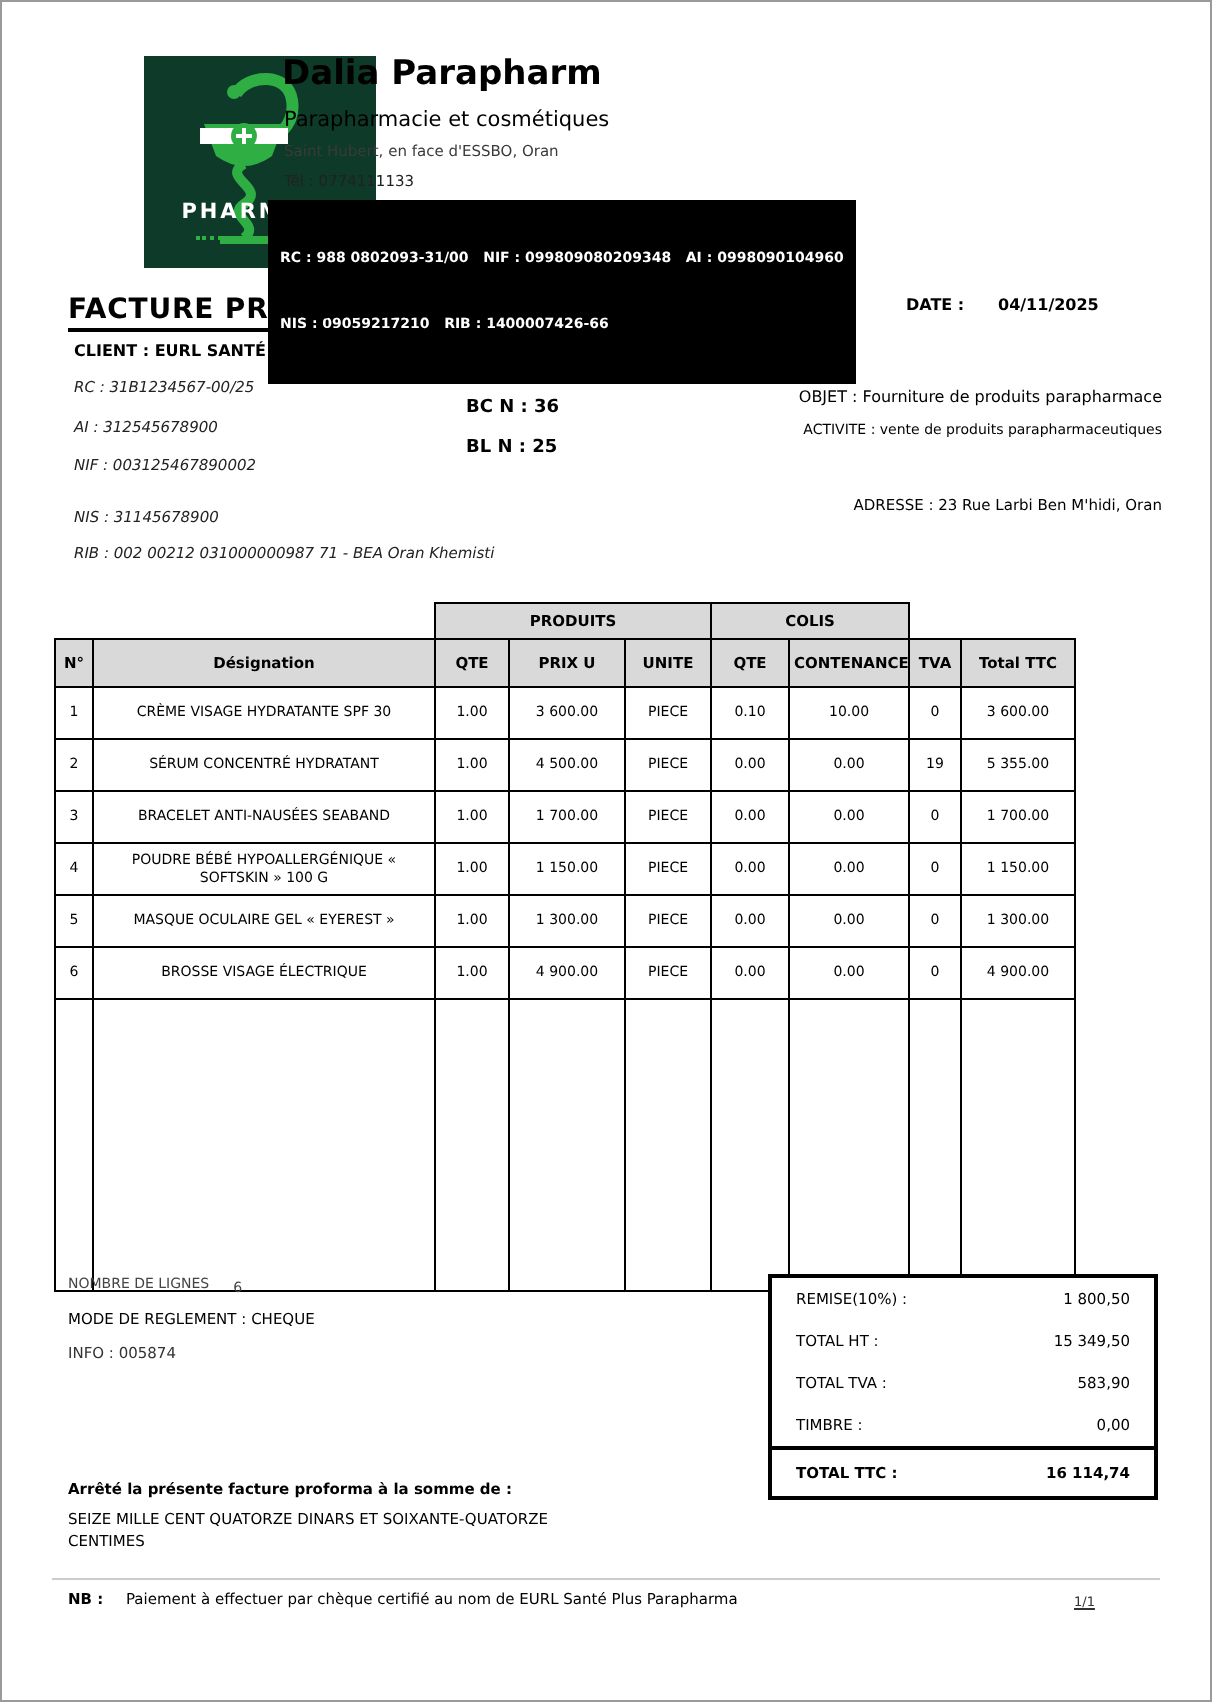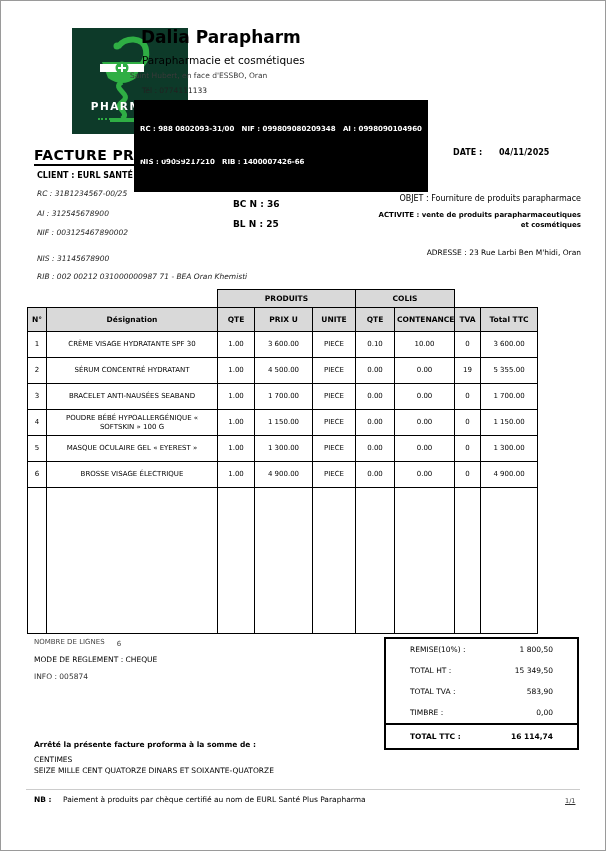--- a/index.html
+++ b/index.html
@@ -9,65 +9,65 @@
     font-family:"DejaVu Sans","Liberation Sans",sans-serif;color:#000;
   }
   
   .logo{position:absolute;left:31px;top:27px;width:116px;height:106px;background:#0d3a29;margin-left:40px;}
   .logo svg{position:absolute;left:0;top:0;}
   .logo-word{position:absolute;left:0;right:0;top:72px;text-align:center;color:#fff;
     font-weight:bold;font-size:10.5px;letter-spacing:1.5px;}
   .logo-dots{position:absolute;left:26px;right:26px;top:90px;border-top:2px dotted #2fae44;}
   .co-name{position:absolute;left:140px;top:26px;font-size:17px;font-weight:bold;}
   .co-sub{position:absolute;left:141px;top:53px;font-size:10.5px;}
-  .co-addr{position:absolute;left:129px;top:70px;font-size:7.5px;color:#3a3a3a;}
+  .co-addr{position:absolute;left:141px;top:70px;font-size:7.5px;color:#3a3a3a;}
   .co-tel{position:absolute;left:141px;top:85px;font-size:7.5px;color:#222;}
   .legal-bar{position:absolute;left:133px;top:99px;background:#000;color:#fff;
     font-size:7px;font-weight:bold;line-height:11px;padding:2px 6px;white-space:pre;}
   
   .title-row{position:absolute;left:33px;top:146px;display:flex;align-items:flex-start;gap:20px;}
   .doc-title{font-size:14px;font-weight:bold;letter-spacing:.4px;border-bottom:2px solid #000;padding-bottom:1px;}
   .doc-number{font-size:11px;font-weight:bold;white-space:pre;}
   .date-label{position:absolute;left:452px;top:147px;font-size:8px;font-weight:bold;}
   .date-value{position:absolute;left:498px;top:147px;font-size:8px;font-weight:bold;}
   
   .client-line{position:absolute;left:36px;top:170px;font-size:8px;font-weight:bold;}
   .fiscal{position:absolute;left:36px;font-size:7.5px;font-style:italic;color:#222;}
   .f-rc{top:188px}.f-ai{top:208px}.f-nif{top:227px}.f-nis{top:253px}.f-rib{top:271px}
   .ref-bc{position:absolute;left:232px;top:198px;font-size:9px;font-weight:bold;}
   .ref-bl{position:absolute;left:232px;top:218px;font-size:9px;font-weight:bold;}
   .objet{position:absolute;right:24px;top:193px;width:320px;text-align:right;font-size:8px;}
-  .activite{position:absolute;right:24px;top:209px;width:320px;text-align:right;font-size:7px;line-height:10px;font-weight:bold;}
+  .activite{position:absolute;right:24px;top:209px;width:320px;text-align:right;font-size:7px;line-height:10px;}
   .adresse{position:absolute;right:24px;top:247px;width:320px;text-align:right;font-size:7.5px;}
   
-  .items{position:absolute;left:26px;top:288px;width:510px;border-collapse:collapse;table-layout:fixed;}
+  .items{position:absolute;left:26px;top:300px;width:510px;border-collapse:collapse;table-layout:fixed;}
   .items td,.items th{border:1px solid #000;padding:1px 2px;text-align:center;vertical-align:middle;
     font-size:7px;line-height:9px;overflow:hidden;}
   .items tr.group-row td{border:none;background:#fff;height:15px;}
   .items tr.group-row td.gh{border:1px solid #000;background:#d9d9d9;font-size:7.5px;font-weight:bold;}
   .items tr.head-row th{background:#d9d9d9;font-size:7.5px;font-weight:bold;height:21px;}
   .items tbody tr{height:26px;}
   .items tbody tr.empty-row{height:146px;}
   
   .nb-lignes{position:absolute;left:33px;top:637px;font-size:7px;color:#444;}
   .nb-lignes .val{display:inline-block;margin-left:12px;position:relative;top:2px;}
   .mode{position:absolute;left:33px;top:654px;font-size:7.5px;}
   .mode .lbl{font-weight:normal;}
   .info{position:absolute;left:33px;top:671px;font-size:7.5px;color:#333;}
   
   .totals{position:absolute;left:383px;top:636px;width:191px;border:2px solid #000;background:#fff;}
-  .totals .trow{display:flex;justify-content:space-between;align-items:center;height:21px;padding:0 24px;font-size:7.5px;}
+  .totals .trow{display:flex;justify-content:space-between;align-items:center;height:21px;padding:0 12px;font-size:7.5px;}
   .totals .grand{border-top:2px solid #000;height:23px;font-weight:bold;}
   
   .arrete{position:absolute;left:33px;top:739px;font-size:7.5px;font-weight:bold;}
   .words{position:absolute;left:33px;top:753px;font-size:7.5px;line-height:11px;}
   .foot-line{position:absolute;left:25px;right:25px;top:788px;border-top:1px solid #ccc;}
   .nb-label{position:absolute;left:33px;top:794px;font-size:7.5px;font-weight:bold;}
   .nb-text{position:absolute;left:62px;top:794px;font-size:7.5px;}
-  .page-num{position:absolute;left:564px;top:796px;font-size:6.5px;color:#333;text-decoration:underline;}
+  .page-num{position:absolute;left:536px;top:796px;font-size:6.5px;color:#333;text-decoration:underline;}
 </style>
 </head>
 <body>
 
 <div class="page">
 
   <div class="logo">
     <svg width="100" height="106" viewBox="0 0 100 106">
       <rect width="100" height="106" fill="#0d3a29"></rect>
       <path d="M46 19 C52 9 72 8 74 22 C76 35 66 42 56 44" stroke="#2fae44" stroke-width="6" fill="none"></path>
@@ -103,21 +103,20 @@
   <div class="fiscal f-rc">RC : 31B1234567-00/25</div>
   <div class="fiscal f-ai">AI : 312545678900</div>
   <div class="fiscal f-nif">NIF : 003125467890002</div>
   <div class="fiscal f-nis">NIS : 31145678900</div>
   <div class="fiscal f-rib">RIB : 002 00212 031000000987 71 - BEA Oran Khemisti</div>
   <div class="ref-bc">BC N : 36</div>
   <div class="ref-bl">BL N : 25</div>
   <div class="objet">OBJET : Fourniture de produits parapharmace</div>
   <div class="activite">
     <div>ACTIVITE : vente de produits parapharmaceutiques</div>
-    <div>et cosmétiques</div>
   </div>
   <div class="adresse">ADRESSE : 23 Rue Larbi Ben M'hidi, Oran</div>
 
   <table class="items">
     <colgroup>
       <col style="width:19px">
         <col style="width:171px">
         <col style="width:37px">
       <col style="width:58px">
         <col style="width:43px">
@@ -255,21 +254,21 @@
         </div>
       </div>
     <div class="trow grand">
       <span>TOTAL TTC :</span>
       <span>16 114,74</span>
     </div>
   </div>
 
   <div class="arrete">Arrêté la présente facture proforma à la somme de :</div>
   <div class="words">
+    <div>SEIZE MILLE CENT QUATORZE DINARS ET SOIXANTE-QUATORZE</div>
     <div>CENTIMES</div>
-    <div>SEIZE MILLE CENT QUATORZE DINARS ET SOIXANTE-QUATORZE</div>
   </div>
   <div class="foot-line"></div>
   <div class="nb-label">NB :</div>
-  <div class="nb-text">Paiement à produits par chèque certifié au nom de EURL Santé Plus Parapharma</div>
+  <div class="nb-text">Paiement à effectuer par chèque certifié au nom de EURL Santé Plus Parapharma</div>
   <div class="page-num">1/1</div>
 
 </div>
 
 </body></html>

